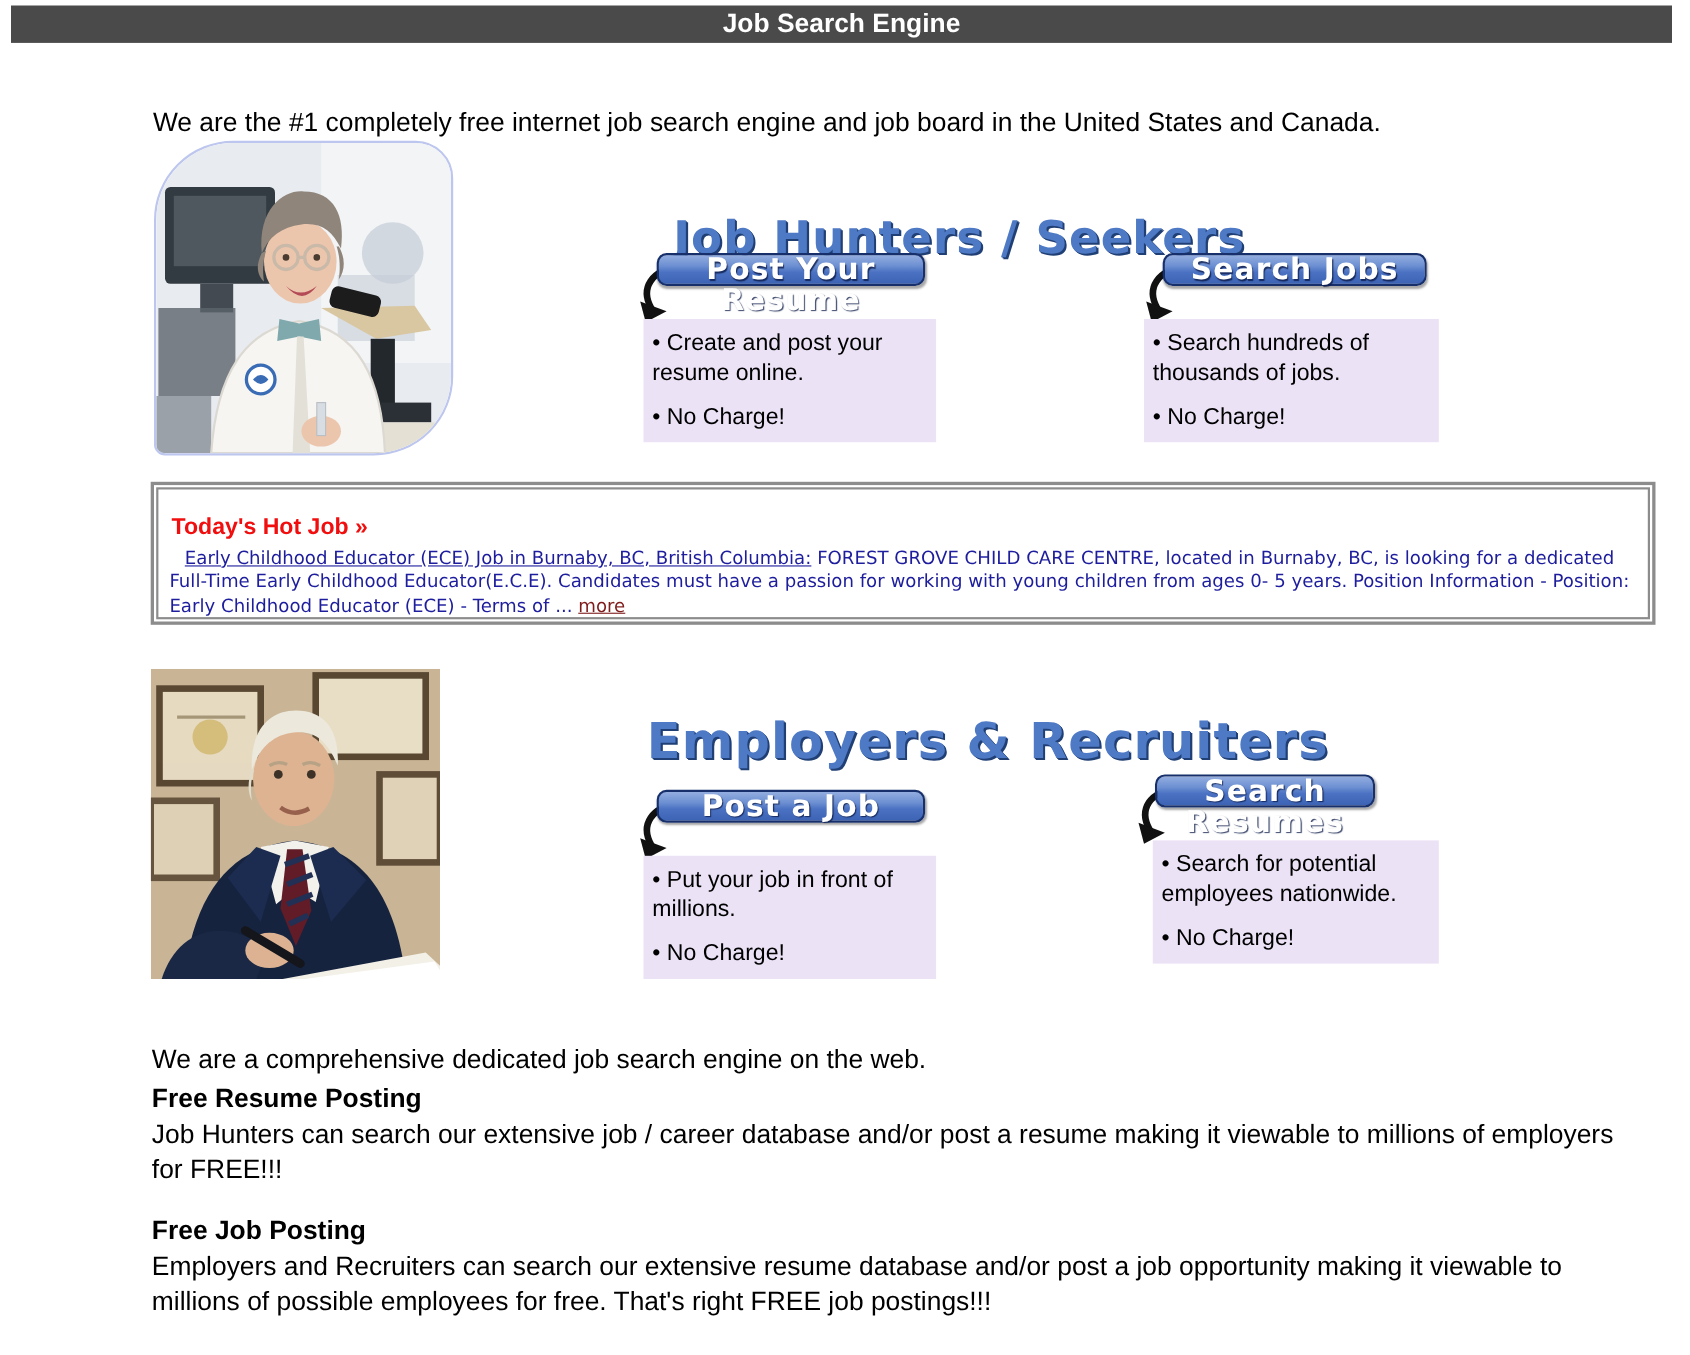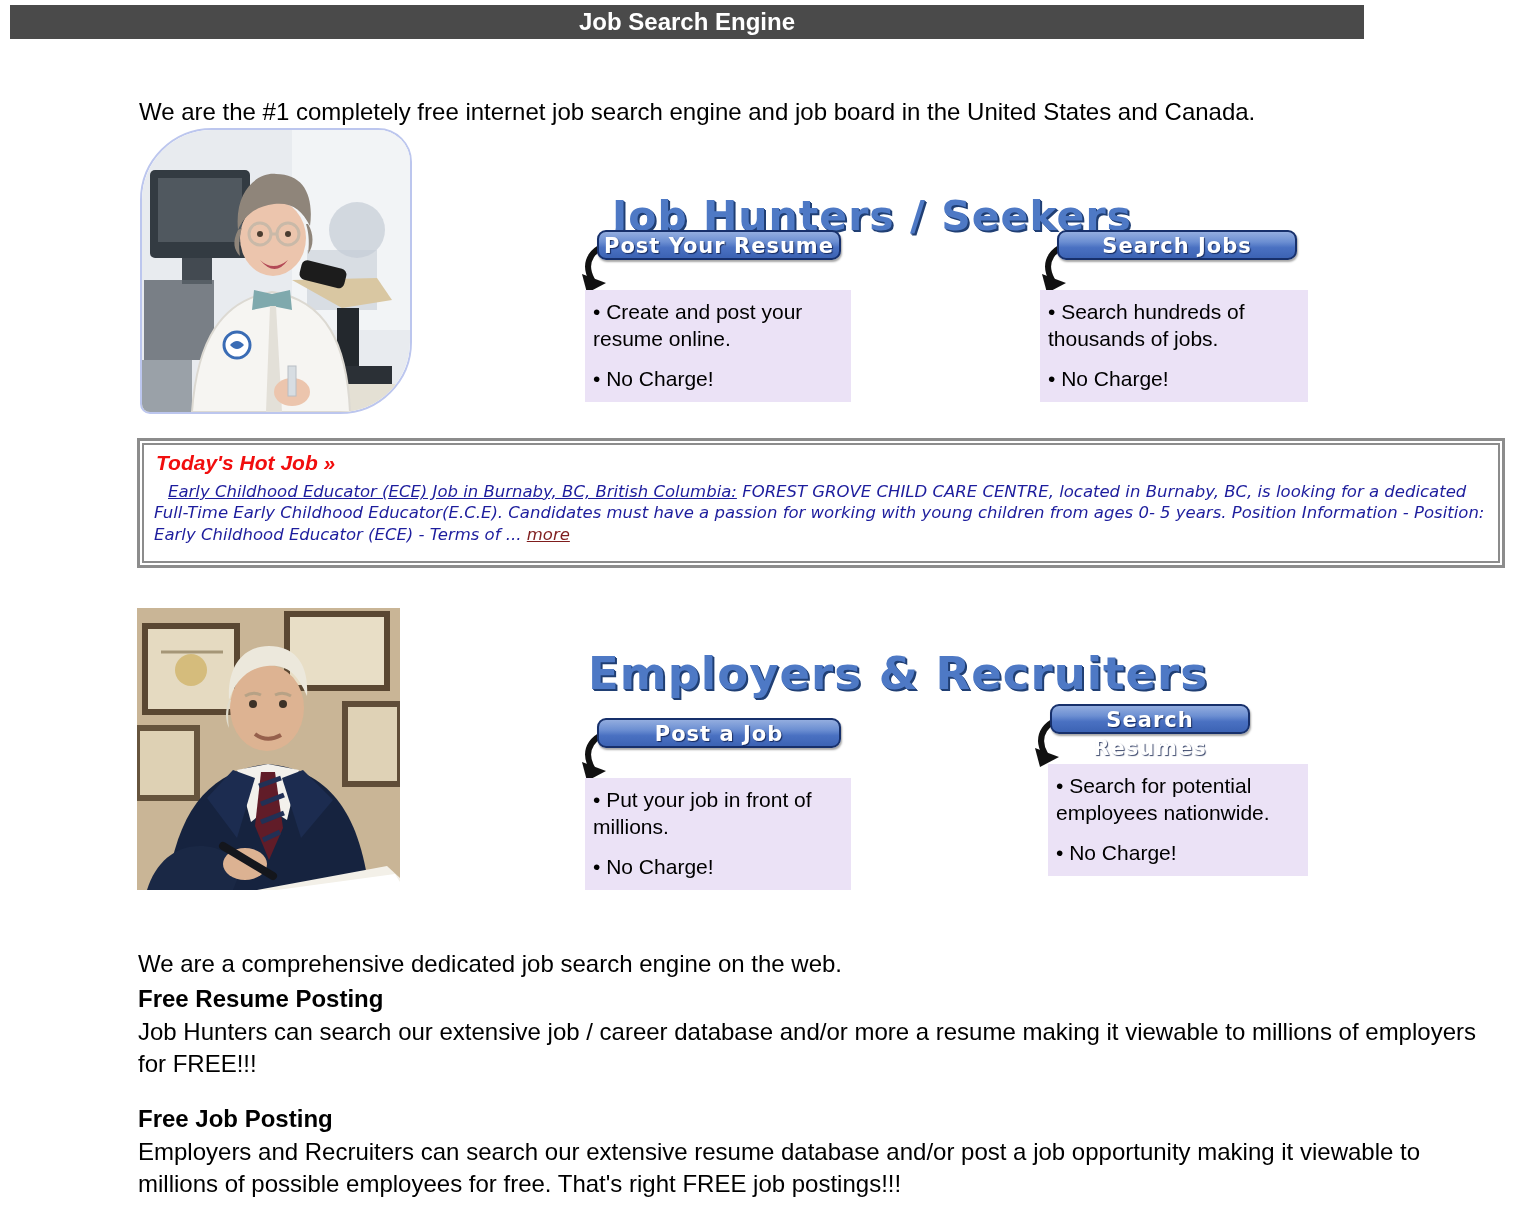--- a/index.html
+++ b/index.html
@@ -1,20 +1,20 @@
 <!DOCTYPE html>
 <html><head>
 <meta charset="utf-8">
 <style>
   html,body{margin:0;padding:0;background:#ffffff;}
   .page{position:relative;width:1536px;height:1232px;background:#fff;overflow:hidden;
         font-family:"Liberation Sans",sans-serif;color:#000;}
 
   
-  .titlebar{position:absolute;left:10px;top:5px;width:1354px;height:34px;background:#4a4a4a;
+  .titlebar{position:absolute;left:10px;top:5px;width:1510px;height:34px;background:#4a4a4a;
             color:#fff;font-weight:bold;font-size:24px;line-height:34px;text-align:center;}
 
   
   .intro{position:absolute;left:139px;top:74px;width:1320px;font-size:24px;}
 
   
   .photo{position:absolute;overflow:hidden;}
   .photo-scientist{left:140px;top:128px;width:268px;height:282px;
                    border:2px solid #bcc6ee;border-radius:72px 34px 72px 10px;}
   .photo-businessman{left:137px;top:608px;width:263px;height:282px;}
@@ -23,21 +23,21 @@
   
   .comic-heading{position:absolute;font-family:"DejaVu Sans",sans-serif;font-weight:bold;
                  color:#4e79c5;letter-spacing:1px;
                  text-shadow:2px 2px 0 #203f74, 1px 1px 0 #203f74;}
   .heading-hunters{left:612px;top:158px;font-size:41px;}
   .heading-employers{left:588px;top:610px;font-size:45px;}
 
   
   .comic-btn{position:absolute;height:30px;border:2px solid #17306b;border-radius:9px;
              background:linear-gradient(#93addf 0%, #6c8fd2 38%, #4a71c2 60%, #3c63b4 100%);
-             color:#fff;font-family:"DejaVu Sans",sans-serif;font-weight:bold;font-size:21px;
+             color:#fff;font-family:"DejaVu Sans",sans-serif;font-weight:bold;font-size:27px;
              letter-spacing:1px;text-align:center;line-height:28px;cursor:pointer;
              box-shadow:1px 2px 2px rgba(0,0,0,.35);text-shadow:1px 1px 1px rgba(10,25,70,.8);
              padding:0;}
   .btn-post-resume{left:597px;top:230px;width:244px;}
   .btn-search-jobs{left:1057px;top:230px;width:240px;}
   .btn-post-job{left:597px;top:718px;width:244px;}
   .btn-search-resumes{left:1050px;top:704px;width:200px;}
 
   
   .arrow{position:absolute;width:52px;height:58px;}
@@ -53,21 +53,21 @@
   .bullets p:last-child{margin-bottom:0;}
   .bullets p::before{content:"• ";}
   .bullets-1{left:585px;top:290px;width:250px;}
   .bullets-2{left:1040px;top:290px;width:252px;}
   .bullets-3{left:585px;top:778px;width:250px;}
   .bullets-4{left:1048px;top:764px;width:244px;}
 
   
   .hotjob-outer{position:absolute;left:137px;top:438px;width:1368px;height:130px;
                 border:3px solid #8c8c8c;background:#fff;box-sizing:border-box;padding:2px;}
-  .hotjob-inner{border:2px solid #8c8c8c;height:100%;box-sizing:border-box;padding:4px 10px;font-style:italic;}
+  .hotjob-inner{border:2px solid #8c8c8c;height:100%;box-sizing:border-box;padding:20px 10px;}
   .hotjob-title{margin:2px 0 6px 2px;color:#f10e0e;font-weight:bold;font-size:21px;
                 font-family:"Liberation Sans",sans-serif;}
   .hotjob-text{margin:0;font-family:"DejaVu Sans",sans-serif;font-size:16.5px;line-height:1.3;
                color:#1d1d9d;text-indent:14px;}
   .hotjob-text a{color:#1d1d9d;text-decoration:underline;cursor:pointer;}
   .hotjob-text a.more{color:#7f1d1d;}
 
   
   .footer-line{position:absolute;left:138px;font-size:24px;width:1360px;}
   .footer-head{position:absolute;left:138px;font-size:24px;font-weight:bold;margin:0;}
@@ -218,18 +218,18 @@
     <p>No Charge!</p>
   </div>
   <div class="bullets bullets-4">
     <p>Search for potential employees nationwide.</p>
     <p>No Charge!</p>
   </div>
 
   <p class="footer-line pos-line1">We are a comprehensive dedicated job search engine on the web.</p>
 
   <h3 class="footer-head pos-head1">Free Resume Posting</h3>
-  <p class="footer-par pos-par1">Job Hunters can search our extensive job / career database and/or more a resume making it viewable to millions of employers for FREE!!!</p>
+  <p class="footer-par pos-par1">Job Hunters can search our extensive job / career database and/or post a resume making it viewable to millions of employers for FREE!!!</p>
 
   <h3 class="footer-head pos-head2">Free Job Posting</h3>
   <p class="footer-par pos-par2">Employers and Recruiters can search our extensive resume database and/or post a job opportunity making it viewable to millions of possible employees for free. That's right FREE job postings!!!</p>
 
 </div>
 
 </body></html>

